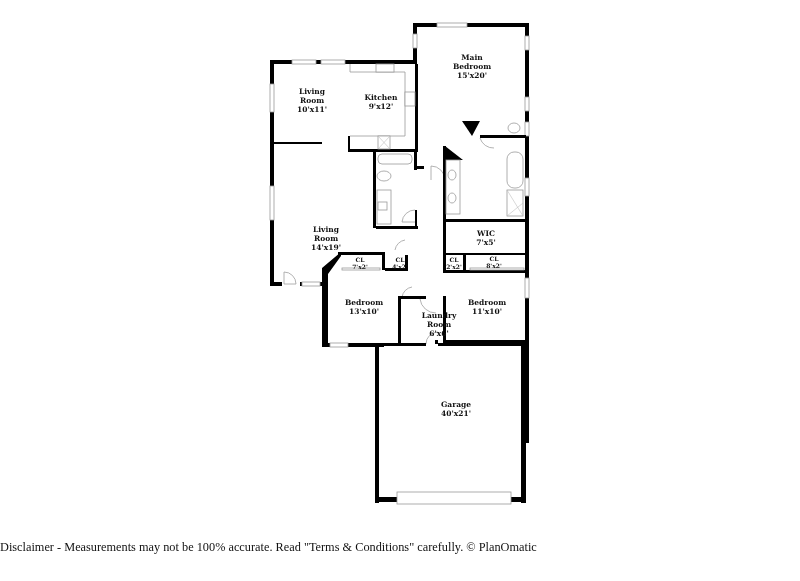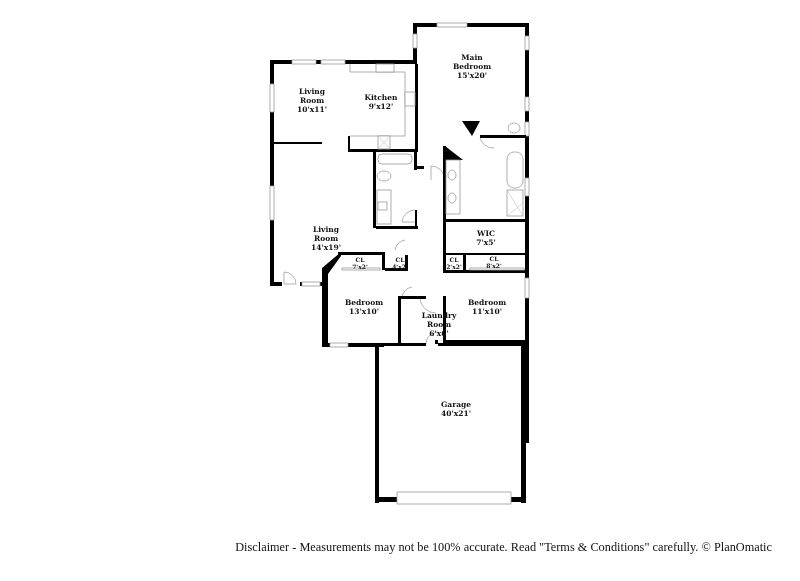--- a/index.html
+++ b/index.html
@@ -6,21 +6,21 @@
   body { width: 800px; height: 581px; position: relative; overflow: hidden; font-family: "DejaVu Serif", serif; }
   #plan { position: absolute; left: 0; top: 0; width: 800px; height: 581px; }
   .wall { fill: #000000; }
   .win { fill: #ffffff; stroke: #9a9a9a; stroke-width: 0.8; }
   .win-line { stroke: #bdbdbd; stroke-width: 0.6; }
   .fixture { fill: #fff; stroke: #9a9a9a; stroke-width: 0.8; }
   .door { fill: none; stroke: #a0a0a0; stroke-width: 0.8; }
   .lbl { position: absolute; text-align: center; font-family: "DejaVu Serif", serif; font-weight: bold; color: #111; line-height: 9px; font-size: 7.5px; transform: translateX(-50%); white-space: nowrap; }
   .lbl .dim { font-weight: bold; }
   .lbl.small { font-size: 6px; line-height: 7px; }
-  #disclaimer { position: absolute; left: 0; width: 772px; top: 540px; text-align: right; font-family: "Liberation Serif", serif; font-size: 12.3px; color: #111; }
+  #disclaimer { position: absolute; left: 0; width: 772px; top: 540px; text-align: left; font-family: "Liberation Serif", serif; font-size: 12.3px; color: #111; }
 </style>
 </head>
 <body>
 
 <svg id="plan" viewBox="0 0 800 581" xmlns="http://www.w3.org/2000/svg">
 
   <g>
     <rect class="wall" x="413" y="23" width="116" height="4"></rect>
     <rect class="wall" x="413" y="23" width="4" height="31"></rect>
     <rect class="wall" x="525" y="23" width="4" height="420"></rect>

